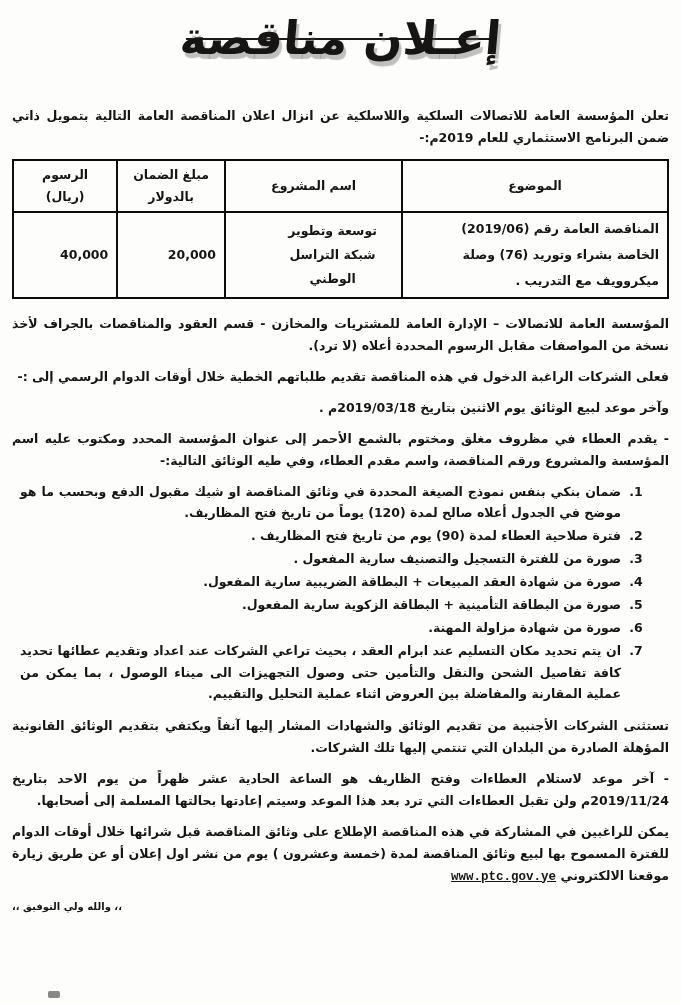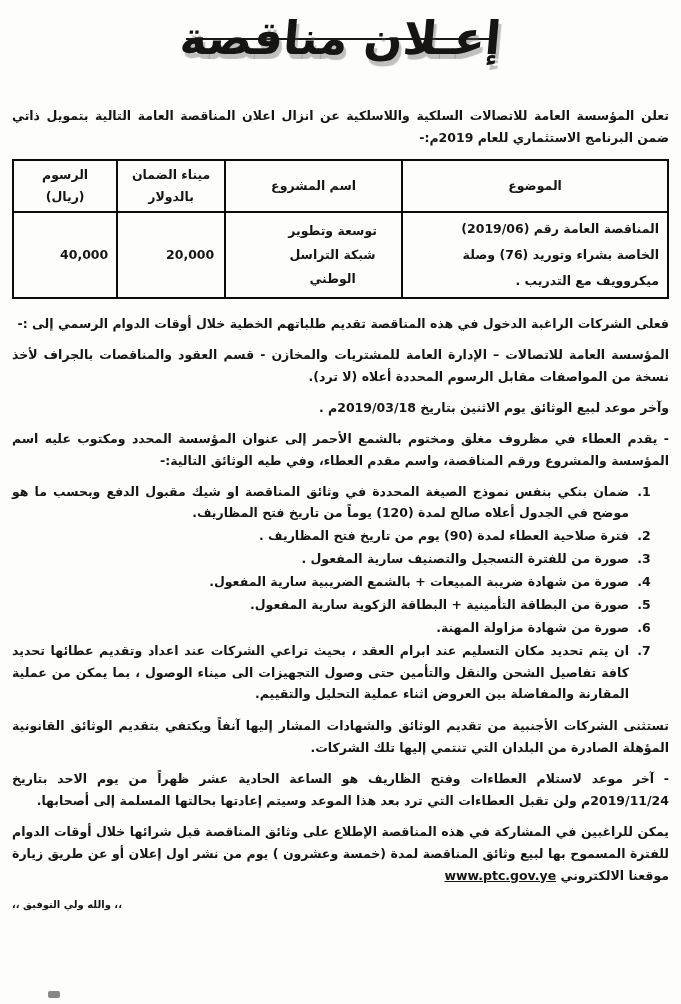--- a/index.html
+++ b/index.html
@@ -66,46 +66,47 @@
   }
   table.tender th, table.tender td {
     border: 2.5px solid #0c0c0c;
     font-weight: bold;
     padding: 3px 8px;
   }
   table.tender th { height: 30px; text-align: center; font-size: 12.5px; }
   table.tender td { height: 74px; font-size: 12.5px; padding-left: 46px; }
   td.cell-subject { text-align: right; vertical-align: middle; line-height: 2.1; }
   td.cell-project { text-align: center; vertical-align: middle; line-height: 1.9; padding: 3px 26px; }
-  td.cell-num { text-align: center; vertical-align: middle; }
+  td.cell-num { vertical-align: middle; }
 
   
   .para {
     margin: 9px 0;
     text-align: justify;
     text-align-last: right;
   }
   .para.tight { margin: 6px 0; }
 
   
   ol.docs {
-    margin: 2px 0 10px;
+    margin: 2px 8px 10px;
     padding: 0 36px 0 0;
   }
   ol.docs li {
     margin: 1px 0;
     padding-right: 4px;
     text-align: justify;
     text-align-last: right;
   }
 
   .url {
     text-decoration: underline;
     direction: ltr;
     unicode-bidi: embed;
+    font-family: Liberation Mono, monospace;
   }
 
   .closing {
     text-align: left;
     font-size: 10px;
     margin: 10px 0 0;
     letter-spacing: 1px;
   }
 
   .scan-artifact {
@@ -135,47 +136,47 @@
     <colgroup>
       <col style="width:42.5%">
       <col style="width:28%">
       <col style="width:16.5%">
       <col style="width:13%">
     </colgroup>
     <thead>
       <tr>
         <th>الموضوع</th>
         <th>اسم المشروع</th>
-        <th>ميناء الضمان بالدولار</th>
+        <th>مبلغ الضمان بالدولار</th>
         <th>الرسوم (ريال)</th>
       </tr>
     </thead>
     <tbody>
       <tr>
         <td class="cell-subject">المناقصة العامة رقم (2019/06) الخاصة بشراء وتوريد (76) وصلة ميكروويف مع التدريب .</td>
         <td class="cell-project">توسعة وتطوير شبكة التراسل الوطني</td>
         <td class="cell-num">20,000</td>
         <td class="cell-num">40,000</td>
       </tr>
     </tbody>
   </table>
 
+  <p class="para">المؤسسة العامة للاتصالات – الإدارة العامة للمشتريات والمخازن - قسم العقود والمناقصات بالجراف لأخذ نسخة من المواصفات مقابل الرسوم المحددة أعلاه (لا ترد).</p>
+
   <p class="para">فعلى الشركات الراغبة الدخول في هذه المناقصة تقديم طلباتهم الخطية خلال أوقات الدوام الرسمي إلى :-</p>
-
-  <p class="para">المؤسسة العامة للاتصالات – الإدارة العامة للمشتريات والمخازن - قسم العقود والمناقصات بالجراف لأخذ نسخة من المواصفات مقابل الرسوم المحددة أعلاه (لا ترد).</p>
 
   <p class="para tight">وآخر موعد لبيع الوثائق يوم الاثنين بتاريخ 2019/03/18م .</p>
 
   <p class="para">- يقدم العطاء في مظروف مغلق ومختوم بالشمع الأحمر إلى عنوان المؤسسة المحدد ومكتوب عليه اسم المؤسسة والمشروع ورقم المناقصة، واسم مقدم العطاء، وفي طيه الوثائق التالية:-</p>
 
   <ol class="docs">
     <li>ضمان بنكي بنفس نموذج الصيغة المحددة في وثائق المناقصة او شيك مقبول الدفع وبحسب ما هو موضح في الجدول أعلاه صالح لمدة (120) يوماً من تاريخ فتح المظاريف.</li>
     <li>فترة صلاحية العطاء لمدة (90) يوم من تاريخ فتح المظاريف .</li>
     <li>صورة من للفترة التسجيل والتصنيف سارية المفعول .</li>
-    <li>صورة من شهادة ضريبة المبيعات + بالشمع الضريبية سارية المفعول.</li>
+    <li>صورة من شهادة العقد المبيعات + البطاقة الضريبية سارية المفعول.</li>
     <li>صورة من البطاقة التأمينية + البطاقة الزكوية سارية المفعول.</li>
     <li>صورة من شهادة مزاولة المهنة.</li>
     <li>ان يتم تحديد مكان التسليم عند ابرام العقد ، بحيث تراعي الشركات عند اعداد وتقديم عطائها تحديد كافة تفاصيل الشحن والنقل والتأمين حتى وصول التجهيزات الى ميناء الوصول ، بما يمكن من عملية المقارنة والمفاضلة بين العروض اثناء عملية التحليل والتقييم.</li>
   </ol>
 
   <p class="para">تستثنى الشركات الأجنبية من تقديم الوثائق والشهادات المشار إليها آنفاً ويكتفي بتقديم الوثائق القانونية المؤهلة الصادرة من البلدان التي تنتمي إليها تلك الشركات.</p>
 
   <p class="para">- آخر موعد لاستلام العطاءات وفتح الظاريف هو الساعة الحادية عشر ظهراً من يوم الاحد بتاريخ 2019/11/24م ولن تقبل العطاءات التي ترد بعد هذا الموعد وسيتم إعادتها بحالتها المسلمة إلى أصحابها.</p>
 
 

